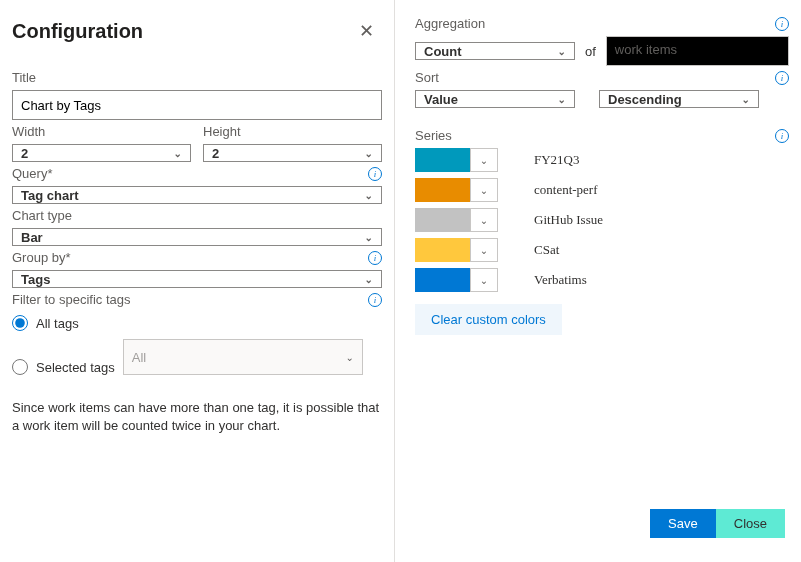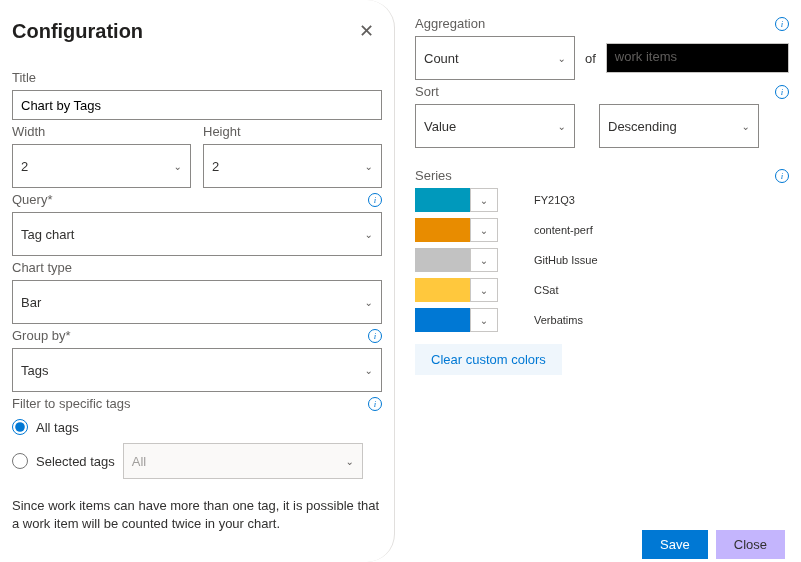--- a/index.html
+++ b/index.html
@@ -17,21 +17,20 @@
       position: relative;
     }
     .panel {
       display: flex;
       height: 100%;
     }
     .left {
       width: 395px;
       padding: 16px 12px 16px 12px;
       border-right: 1px solid #e1dfdd;
-      border-radius: 28px;
     }
     .right {
       flex: 1;
       padding: 16px 12px 16px 20px;
       position: relative;
     }
     .header {
       display: flex;
       justify-content: space-between;
       align-items: center;
@@ -73,26 +72,27 @@
       padding: 5px 8px;
       font-size: 13px;
       height: 30px;
       background: #fff;
     }
     .select {
       width: 100%;
       border: 1px solid #8a8886;
       padding: 5px 8px;
       font-size: 13px;
-      height: 44px;
+      height: 18px;
       display: flex;
       justify-content: space-between;
       align-items: center;
       background: #fff;
       cursor: pointer;
+      font-weight: bold;
     }
     .chevron {
       font-size: 10px;
       color: #605e5c;
     }
     .info-icon {
       width: 14px;
       height: 14px;
       border: 1px solid #0078d4;
       border-radius: 50%;
@@ -100,21 +100,21 @@
       align-items: center;
       justify-content: center;
       font-size: 9px;
       color: #0078d4;
       font-style: italic;
       cursor: pointer;
       font-family: serif;
     }
     .radio-row {
       display: flex;
-      align-items: center;
+      align-items: flex-end;
       gap: 8px;
       margin: 8px 0;
     }
     .radio-row input[type="radio"] {
       width: 16px;
       height: 16px;
       accent-color: #0078d4;
     }
     .tags-select {
       width: 240px;
@@ -180,49 +180,49 @@
       width: 28px;
       height: 24px;
       border: 1px solid #c8c6c4;
       display: flex;
       align-items: center;
       justify-content: center;
       cursor: pointer;
       background: #fff;
     }
     .series-label {
-      font-size: 11px;
+      font-size: 13px;
       color: #323130;
+      font-family: Liberation Serif, serif;
     }
     .clear-btn {
       margin-top: 6px;
       background: #eff6fc;
       color: #0078d4;
       border: none;
       padding: 8px 16px;
       font-size: 13px;
       cursor: pointer;
     }
     .footer {
       position: absolute;
-      bottom: 3px;
+      bottom: 24px;
       right: 16px;
       display: flex;
-      gap: 8px;
     }
     .btn-primary {
       background: #0078d4;
       color: #fff;
       border: none;
       padding: 7px 18px;
       font-size: 13px;
       cursor: pointer;
     }
     .btn-secondary {
-      background: #c4b5fd;
+      background: #5eead4;
       color: #323130;
       border: none;
       padding: 7px 18px;
       font-size: 13px;
       cursor: pointer;
     }
   </style>
 </head>
 <body>
 
@@ -279,21 +279,21 @@
       <div class="label">
         <span>Group by*</span>
         <span class="info-icon">i</span>
       </div>
       <div class="select">
         <span>Tags</span>
         <span class="chevron">⌄</span>
       </div>
     </div>
 
-    <div class="field" style="margin-bottom:18px;">
+    <div class="field" style="margin-bottom:24px;">
       <div class="label">
         <span>Filter to specific tags</span>
         <span class="info-icon">i</span>
       </div>
       <div class="radio-row">
         <input type="radio" name="tagfilter" checked="" style="">
         <span>All tags</span>
       </div>
       <div class="radio-row">
         <input type="radio" name="tagfilter" style="">

